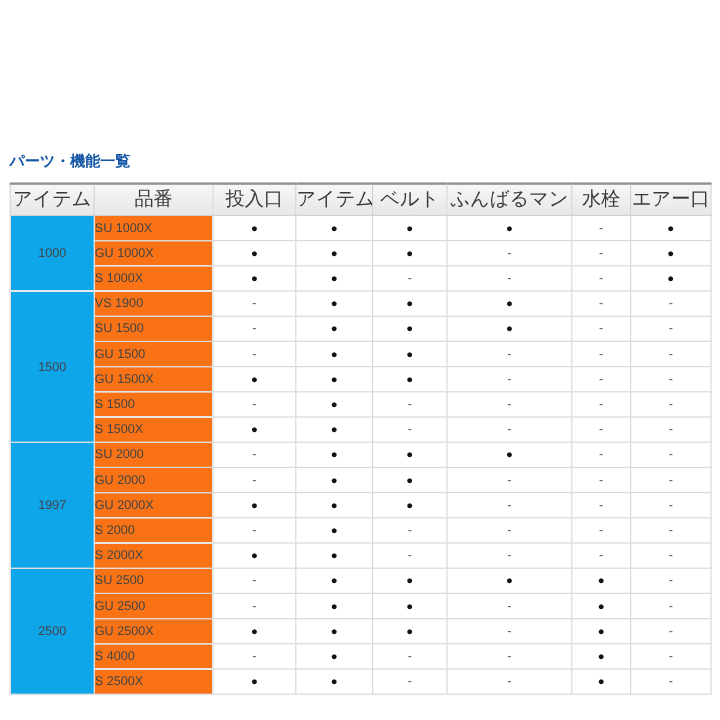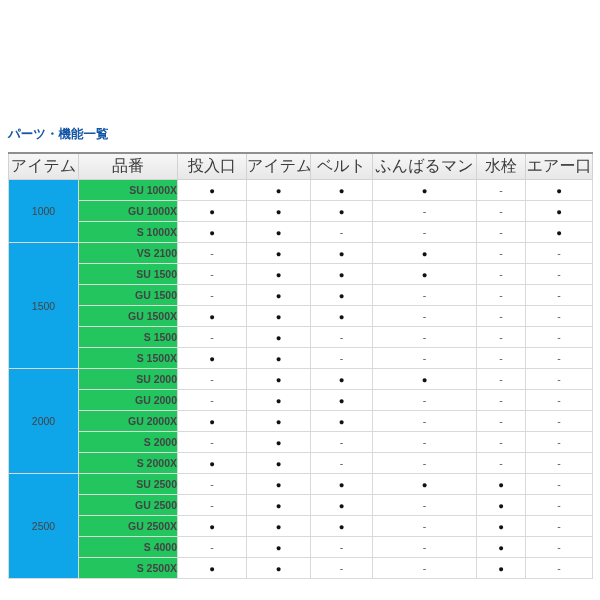--- a/index.html
+++ b/index.html
@@ -55,25 +55,24 @@
     vertical-align: middle;
     overflow: hidden;
     white-space: nowrap;
   }
   td.item-cell {
     background: #0ea5e9;
     text-align: center;
     border-color: #d2d2d2;
   }
   td.model-cell {
-    background: #22c55e;
-    text-align: right;
+    background: #f97316;
+    text-align: left;
     padding-left: 10px;
     border-color: #d2d2d2;
-    font-weight: bold;
   }
   td.feature-cell {
     background: #ffffff;
     text-align: center;
   }
   td.feature-cell.has {
     font-size: 9.5px;
     color: #111;
   }
   td.feature-cell.none {
@@ -133,21 +132,21 @@
           <td class="model-cell">S 1000X</td>
           <td class="feature-cell has">●</td>
           <td class="feature-cell has">●</td>
           <td class="feature-cell none">-</td>
           <td class="feature-cell none">-</td>
           <td class="feature-cell none">-</td>
           <td class="feature-cell has">●</td>
         </tr>
         <tr>
           <td class="item-cell" rowspan="6">1500</td>
-          <td class="model-cell">VS 2100</td>
+          <td class="model-cell">VS 1900</td>
           <td class="feature-cell none">-</td>
           <td class="feature-cell has">●</td>
           <td class="feature-cell has">●</td>
           <td class="feature-cell has">●</td>
           <td class="feature-cell none">-</td>
           <td class="feature-cell none">-</td>
         </tr>
         <tr>
           <td class="model-cell">SU 1500</td>
           <td class="feature-cell none">-</td>
@@ -187,21 +186,21 @@
         <tr>
           <td class="model-cell">S 1500X</td>
           <td class="feature-cell has">●</td>
           <td class="feature-cell has">●</td>
           <td class="feature-cell none">-</td>
           <td class="feature-cell none">-</td>
           <td class="feature-cell none">-</td>
           <td class="feature-cell none">-</td>
         </tr>
         <tr>
-          <td class="item-cell" rowspan="5">2000</td>
+          <td class="item-cell" rowspan="5">1997</td>
           <td class="model-cell">SU 2000</td>
           <td class="feature-cell none">-</td>
           <td class="feature-cell has">●</td>
           <td class="feature-cell has">●</td>
           <td class="feature-cell has">●</td>
           <td class="feature-cell none">-</td>
           <td class="feature-cell none">-</td>
         </tr>
         <tr>
           <td class="model-cell">GU 2000</td>

